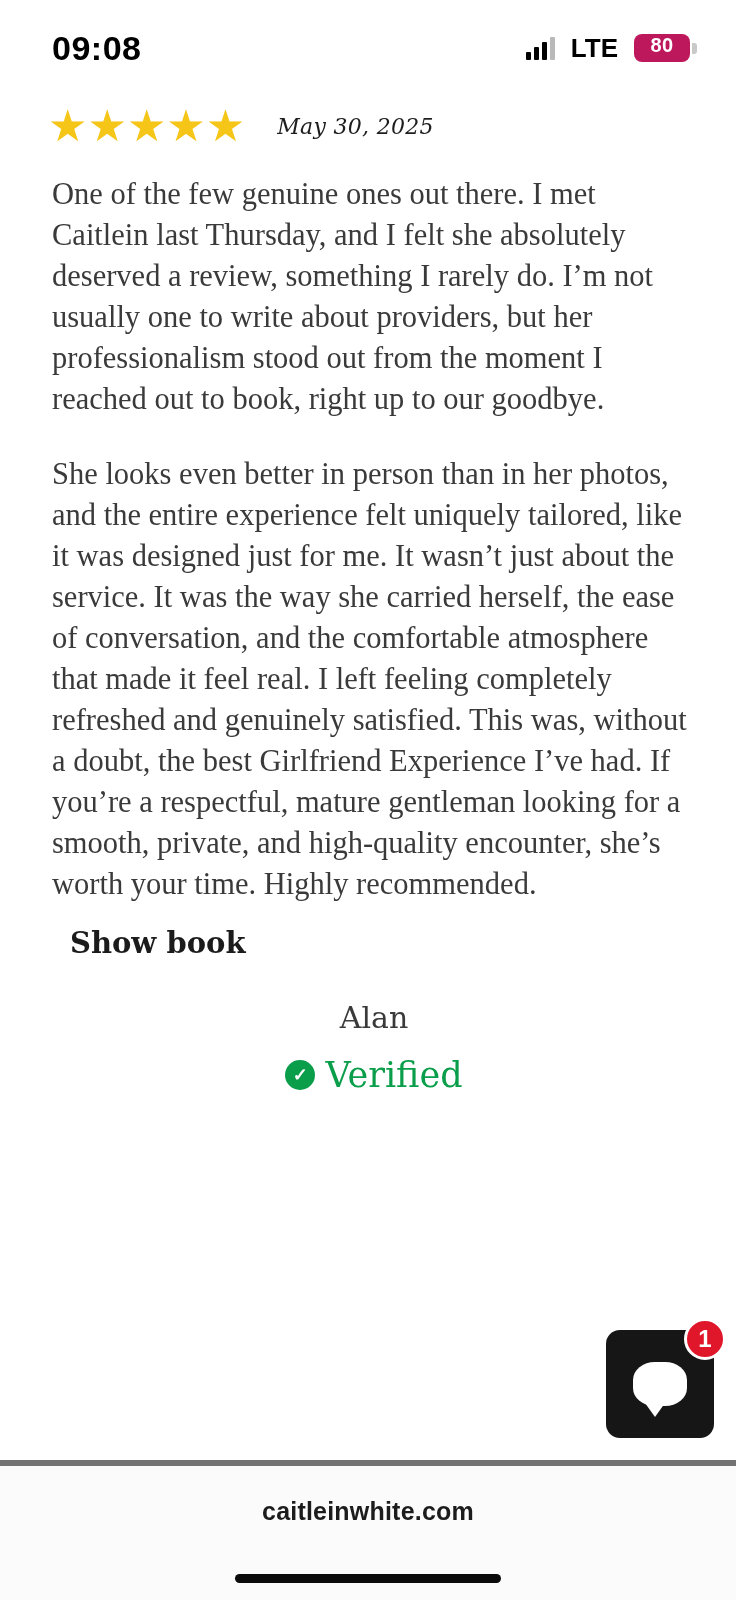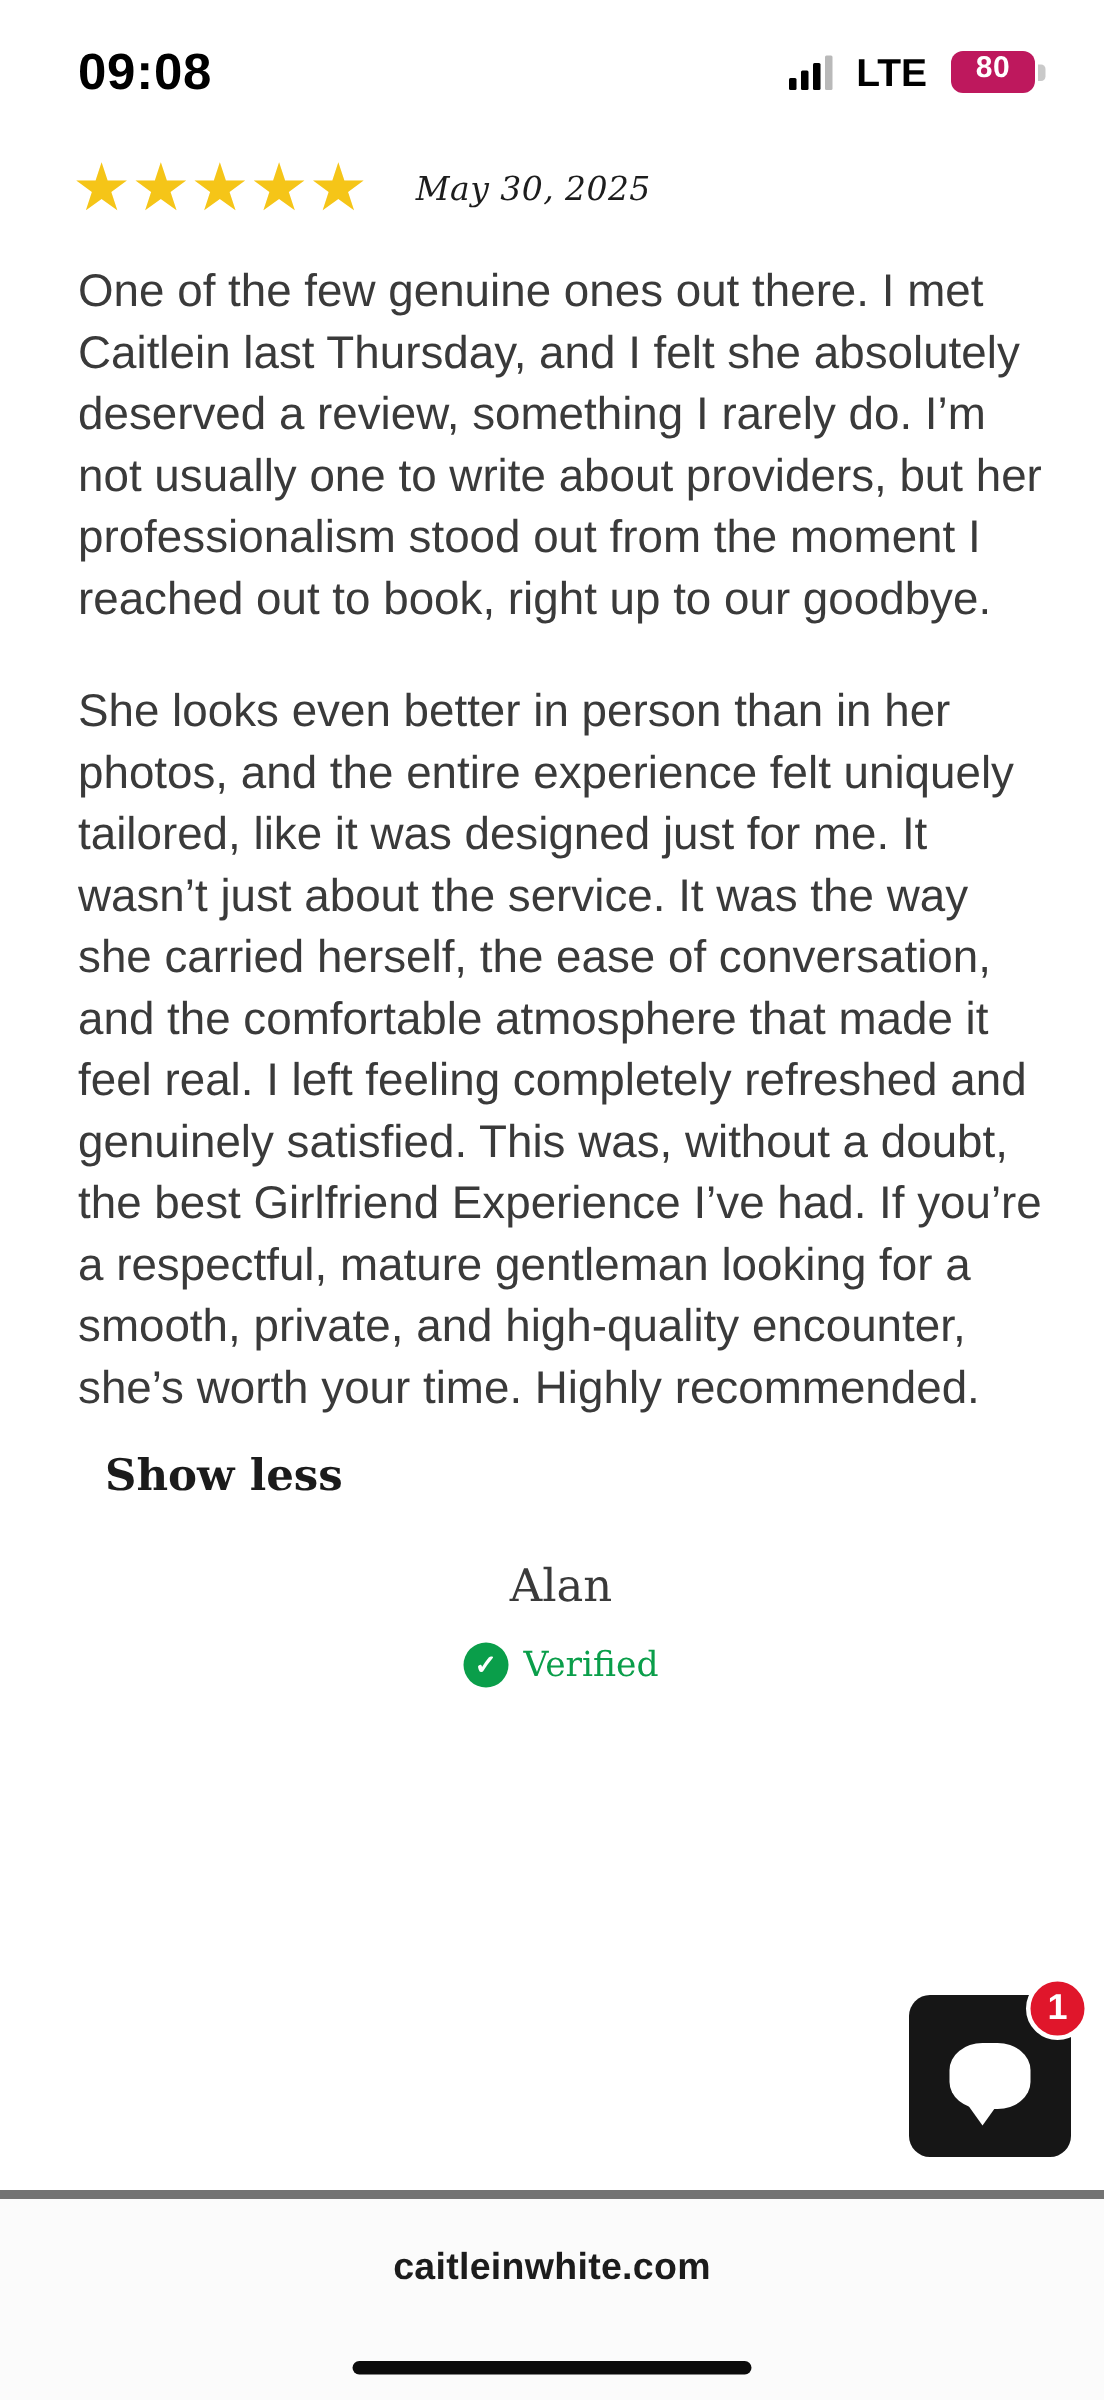--- a/index.html
+++ b/index.html
@@ -114,21 +114,21 @@
     letter-spacing: 0px;
   }
   .review-date {
     font-family: "DejaVu Serif", serif;
     font-style: italic;
     font-size: 22px;
     color: #1d1d1d;
     letter-spacing: 0.3px;
   }
   .review-body {
-    font-family: Liberation Sans, sans-serif;
+    font-family: Liberation Serif, serif;
     font-size: 30.5px;
     line-height: 41px;
     color: #3a3a3a;
     padding-left: 4px;
   }
   .review-body p { margin-bottom: 34px; }
   .show-less {
     font-family: "DejaVu Serif", serif;
     font-size: 29px;
     font-weight: bold;
@@ -164,21 +164,21 @@
     display: flex;
     align-items: center;
     justify-content: center;
     color: #fff;
     font-size: 18px;
     font-weight: 700;
     line-height: 1;
   }
   .verified-label {
     font-family: "DejaVu Serif", serif;
-    font-size: 23px;
+    font-size: 35px;
     color: #0a9e4a;
   }
 
   
   .chat-fab {
     position: absolute;
     right: 22px;
     bottom: 22px;
     width: 108px;
     height: 108px;
@@ -278,21 +278,21 @@
     <div class="review-head">
       <div class="stars">★★★★★</div>
       <div class="review-date">May 30, 2025</div>
     </div>
 
     <div class="review-body">
       <p>One of the few genuine ones out there. I met Caitlein last Thursday, and I felt she absolutely deserved a review, something I rarely do. I’m not usually one to write about providers, but her professionalism stood out from the moment I reached out to book, right up to our goodbye.</p>
       <p>She looks even better in person than in her photos, and the entire experience felt uniquely tailored, like it was designed just for me. It wasn’t just about the service. It was the way she carried herself, the ease of conversation, and the comfortable atmosphere that made it feel real. I left feeling completely refreshed and genuinely satisfied. This was, without a doubt, the best Girlfriend Experience I’ve had. If you’re a respectful, mature gentleman looking for a smooth, private, and high-quality encounter, she’s worth your time. Highly recommended.</p>
     </div>
 
-    <div class="show-less">Show less</div>
+    <div class="show-less">Show book</div>
 
     <div class="reviewer-row">
       <div class="reviewer-name">Alan</div>
       <div class="verified">
         <span class="verified-check">✓</span>
         <span class="verified-label">Verified</span>
       </div>
     </div>
 
     

